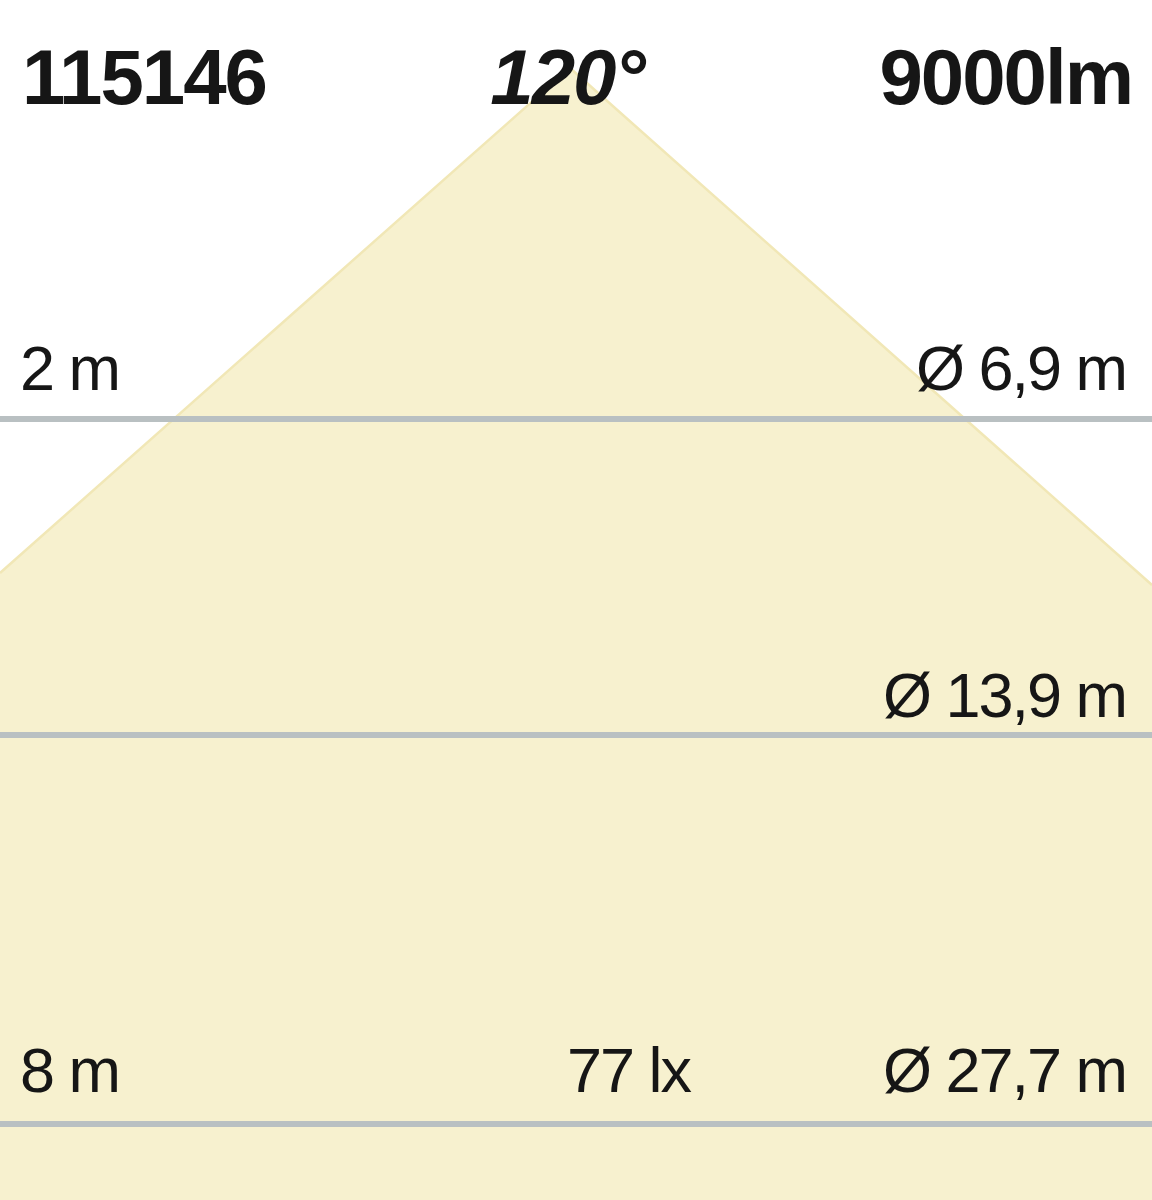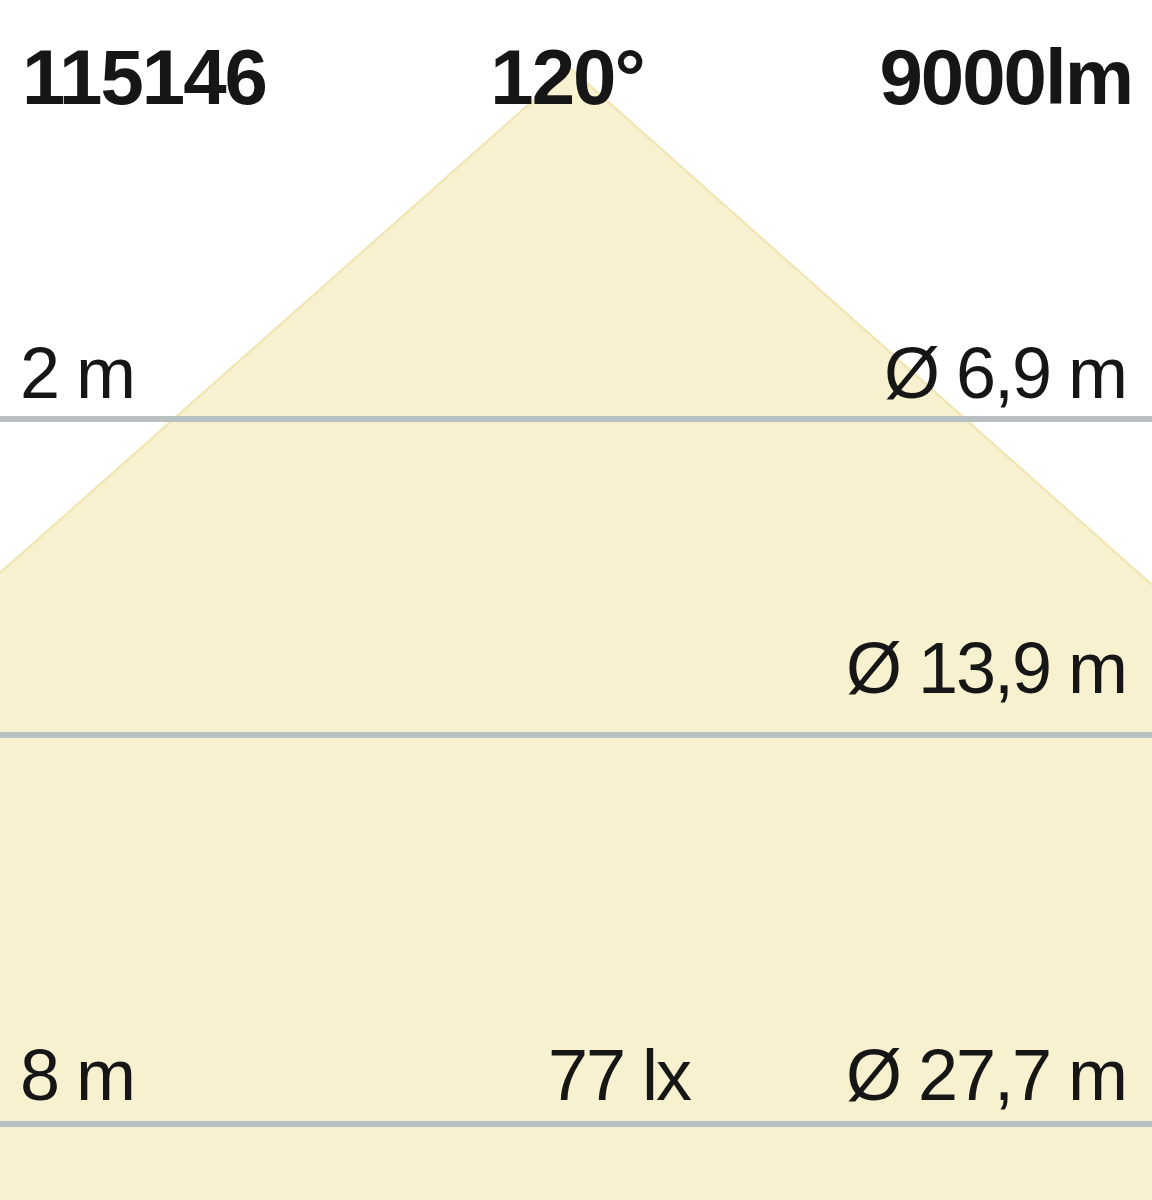--- a/index.html
+++ b/index.html
@@ -33,25 +33,26 @@
     z-index: 3;
     white-space: nowrap;
     line-height: 1;
     letter-spacing: -2px;
   }
   .hdr {
     font-size: 78px;
     font-weight: 700;
   }
   .row-txt {
-    font-size: 72px;
+    font-size: 63px;
     font-weight: 400;
   }
   .center-anchor {
     transform: translateX(-50%);
+    font-style: italic;
   }
 </style>
 </head>
 <body>
 
 <div class="stage" style="background-color: rgb(255, 255, 255); color: rgb(22, 22, 22);">
 
   <svg class="cone-svg" width="1152" height="1200" viewBox="0 0 1152 1200">
     <polygon points="570,68 0,573 0,1200 1152,1200 1152,585" style="fill: rgb(247, 241, 207);"></polygon>
     <polyline points="0,573 570,68 1152,585" fill="none" stroke-width="2.5" style="stroke: rgb(241, 231, 182);"></polyline>
@@ -61,19 +62,19 @@
   <div class="hline" style="top: 732px; background-color: rgb(185, 192, 194);"></div>
   <div class="hline" style="top: 1121px; background-color: rgb(185, 192, 194);"></div>
 
   <span class="txt hdr" style="left:22px; top:38px">115146</span>
   <span class="txt hdr center-anchor" style="left:567px; top:38px">120°</span>
   <span class="txt hdr" style="right:20px; top:38px">9000lm</span>
 
   <span class="txt row-txt" style="left:20px; top:337px">2 m</span>
   <span class="txt row-txt" style="right:26px; top:337px">Ø 6,9 m</span>
 
-  <span class="txt row-txt" style="right:26px; top:632px">Ø 13,9 m</span>
+  <span class="txt row-txt" style="right:26px; top:664px">Ø 13,9 m</span>
 
   <span class="txt row-txt" style="left:20px; top:1039px">8 m</span>
   <span class="txt row-txt" style="right:462px; top:1039px">77 lx</span>
   <span class="txt row-txt" style="right:26px; top:1039px">Ø 27,7 m</span>
 
 </div>
 
 </body></html>

